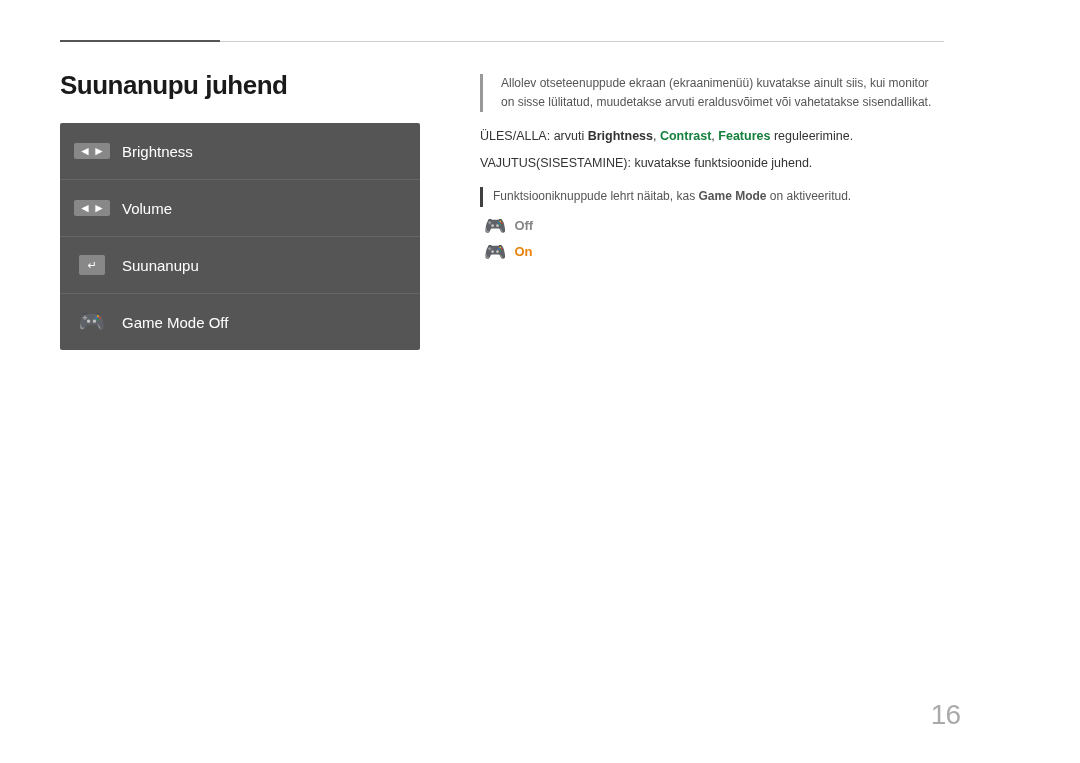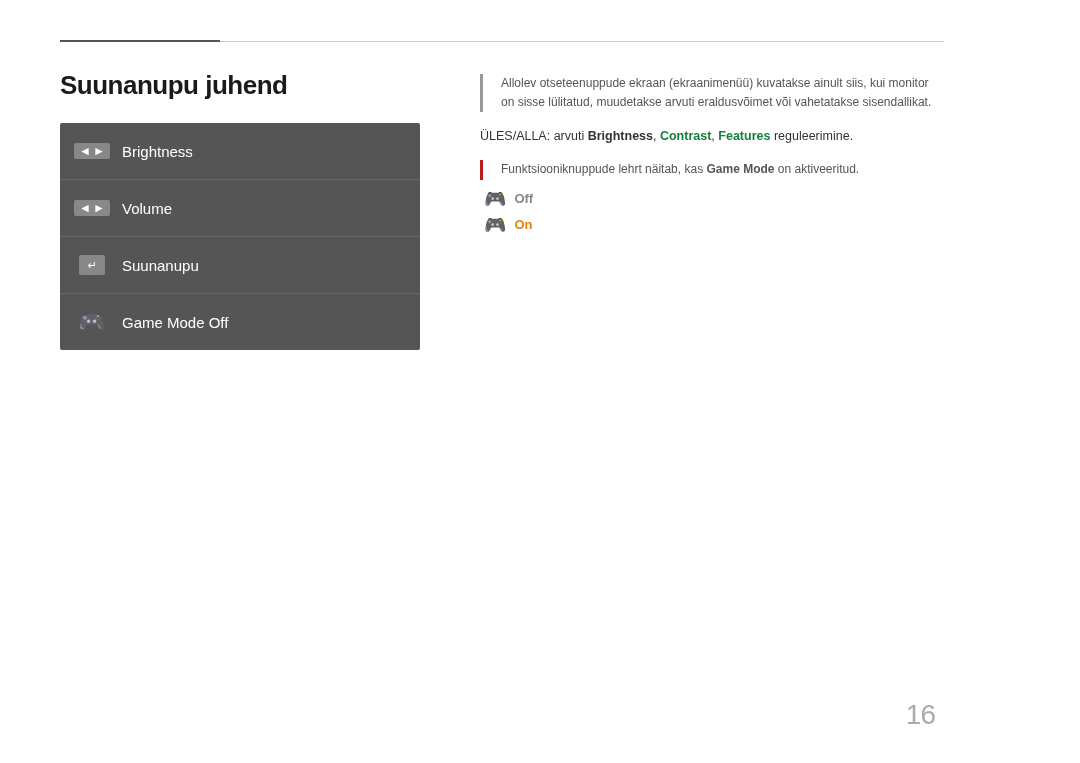--- a/index.html
+++ b/index.html
@@ -128,22 +128,22 @@
       font-weight: bold;
       color: #15803d;
     }
 
     .instruction-line .bold-dark {
       font-weight: bold;
       color: #333333;
     }
 
     .game-mode-note {
-      border-left: 3px solid #b91c1c;
-      padding-left: 18px;
+      border-left: 3px solid #404040;
+      padding-left: 10px;
       margin-top: 14px;
       margin-bottom: 8px;
     }
 
     .game-mode-note-text {
       font-size: 12px;
       color: #555555;
       line-height: 1.6;
     }
 
@@ -171,21 +171,21 @@
     }
 
     .controller-icon-small {
       font-size: 18px;
     }
 
     
     .page-number {
       position: absolute;
       bottom: 32px;
-      right: 69px;
+      right: 44px;
       font-size: 28px;
       color: #aaaaaa;
       font-weight: 300;
       letter-spacing: -1px;
     }
 
     .nav-btn {
       display: inline-flex;
       align-items: center;
       justify-content: center;
@@ -280,20 +280,23 @@
 
       <p class="instruction-line">
         <span>ÜLES/ALLA: arvuti </span>
         <span class="bold-dark">Brightness</span><span>, </span>
         <span class="bold-orange">Contrast</span><span>, </span>
         <span class="bold-orange">Features</span>
         <span> reguleerimine.</span>
       </p>
 
 
+      <p class="instruction-line">
+        <span>VAJUTUS(SISESTAMINE): kuvatakse funktsioonide juhend.</span>
+      </p>
 
       <div class="game-mode-note">
         <p class="game-mode-note-text">
           Funktsiooniknuppude lehrt näitab, kas <strong>Game Mode</strong> on aktiveeritud.
         </p>
       </div>
 
       <div class="game-mode-options">
         <div class="game-mode-item off">
           <span class="controller-icon-small">🎮</span>

